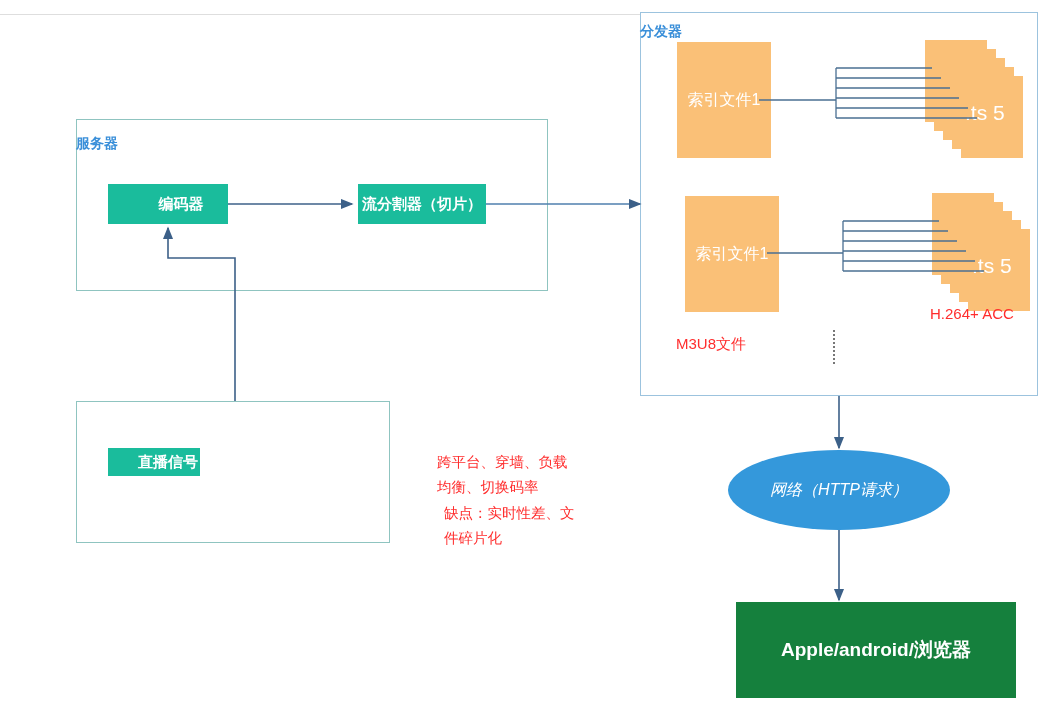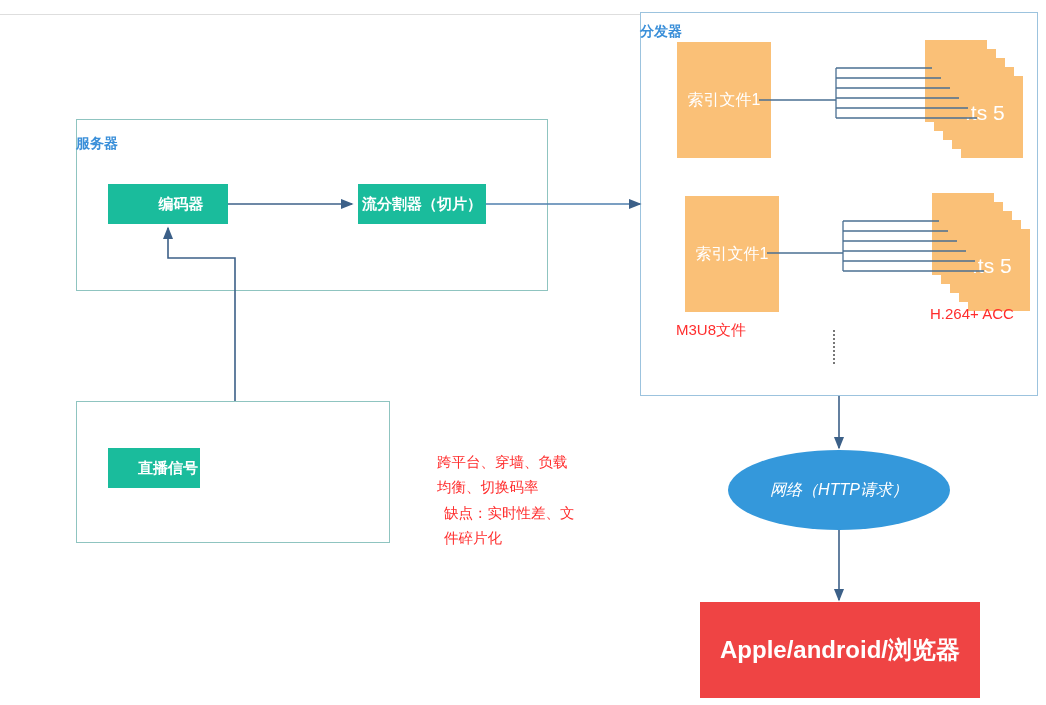--- a/index.html
+++ b/index.html
@@ -50,21 +50,21 @@
     box-sizing: border-box;
     display: flex;
     align-items: center;
     justify-content: center;
     color: #ffffff;
     text-align: center;
     line-height: 1.25;
   }
   .node.green   { background: #1abc9c; font-size: 15px; font-weight: bold; }
   .node.orange  { background: #fac077; font-size: 16px; margin-left: 12px; }
-  .node.slate   { background: #ef4444; font-size: 24px; font-weight: bold; }
+  .node.slate   { background: #15803d; font-size: 19px; font-weight: bold; margin-left: 36px; }
 
   .ellipse-node {
     position: absolute;
     box-sizing: border-box;
     background: #3498db;
     border-radius: 50%;
     display: flex;
     align-items: center;
     justify-content: center;
     color: #ffffff;
@@ -126,21 +126,21 @@
 
   <div class="container-box" style="left:76px; top:119px; width:472px; height:172px;"></div>
   <div class="group-title" style="left:76px; top:135px; width:381px;">服务器</div>
 
   <div class="node green" style="left:108px; top:184px; width:120px; height:40px;padding-left:26px;">编码器</div>
 
   <div class="node green" style="left:358px; top:184px; width:128px; height:40px;">流分割器（切片）</div>
 
   <div class="container-box" style="left:76px; top:401px; width:314px; height:142px;"></div>
 
-  <div class="node green" style="left:108px; top:448px; width:92px; height:40px;padding-left:28px;">直播信号</div>
+  <div class="node green" style="left:108px; top:448px; width:92px; height:28px;padding-left:28px;">直播信号</div>
 
 
   <div class="red-note" style="left:437px; top:450px; width:170px;">跨平台、穿墙、负载
 均衡、切换码率</div>
   <div class="red-note" style="left:444px; top:501px; width:170px;">缺点：实时性差、文
 件碎片化</div>
 
   <div class="container-box blue-border" style="left:640px; top:12px; width:398px; height:384px;"></div>
   <div class="group-title" style="left:640px; top:23px; width:398px;">分发器</div>
 
@@ -159,21 +159,21 @@
 
   <div class="ts-stack" style="left:932px; top:193px; width:100px; height:110px;">
     <div class="ts-sheet" style="left:0px;  top:0px;  width:62px; height:82px;"></div>
     <div class="ts-sheet" style="left:9px;  top:9px;  width:62px; height:82px;"></div>
     <div class="ts-sheet" style="left:18px; top:18px; width:62px; height:82px;"></div>
     <div class="ts-sheet" style="left:27px; top:27px; width:62px; height:82px;"></div>
     <div class="ts-sheet" style="left:36px; top:36px; width:62px; height:82px;"></div>
   </div>
   <div class="ts-label" style="left:972px; top:254px;">.ts 5</div>
 
-  <div class="red-label" style="left:676px; top:321px;">M3U8文件</div>
+  <div class="red-label" style="left:676px; top:335px;">M3U8文件</div>
   <div class="red-label" style="left:930px; top:305px;text-align:right;">H.264+ ACC</div>
 
   <div class="dotline" style="left:833px; top:330px; height:34px;"></div>
 
   <div class="ellipse-node" style="left:728px; top:450px; width:222px; height:80px;font-style:italic;">网络（HTTP请求）</div>
 
   <div class="node slate" style="left:700px; top:602px; width:280px; height:96px;">Apple/android/浏览器</div>
 
   <svg class="overlay">
     <defs>

